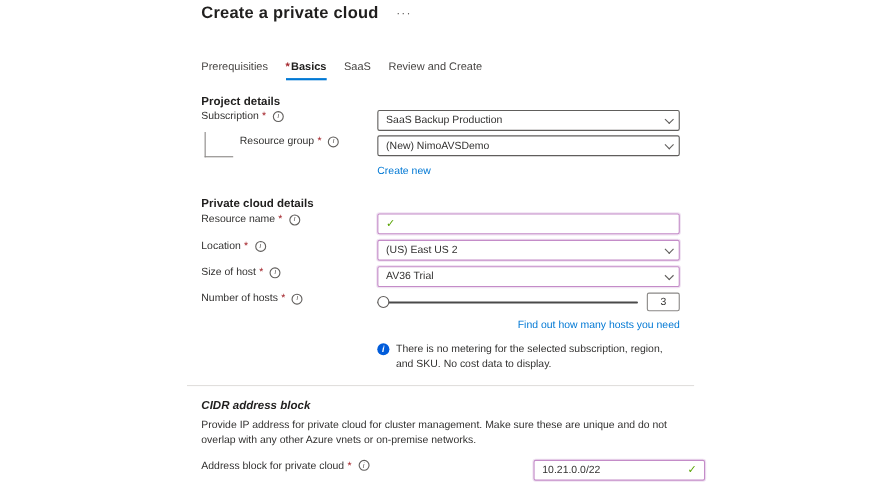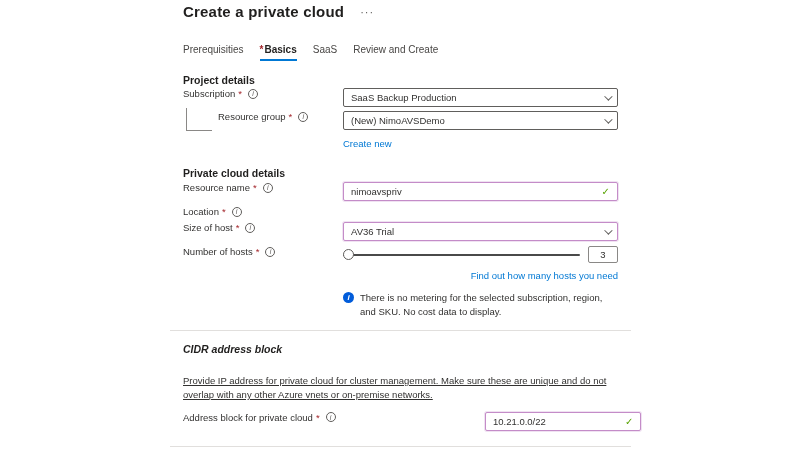--- a/index.html
+++ b/index.html
@@ -7,21 +7,21 @@
     font-family:"Liberation Sans","DejaVu Sans",sans-serif; color:#323130; }
   .page { position:relative; width:660px; height:450px; }
   .content { position:absolute; left:183px; top:3px; width:435px; }
 
   
   .title-row { display:flex; align-items:center; }
   .page-title { font-size:15px; font-weight:bold; letter-spacing:.2px; color:#201f1e; }
   .more-icon { margin-left:16px; color:#605e5c; font-size:11px; letter-spacing:1px; cursor:pointer; }
 
   
-  .tabs { display:flex; gap:16px; margin-top:24px; font-size:10px; color:#484644; }
+  .tabs { display:flex; gap:16px; margin-top:36px; font-size:10px; color:#484644; }
   .tab { padding-bottom:4px; border-bottom:2px solid transparent; cursor:pointer; white-space:nowrap; }
   .tab.active { font-weight:bold; color:#201f1e; border-bottom-color:#0078d4; }
   .req { color:#a4262c; margin-right:1px; }
 
   
   .section-heading { font-size:10.5px; font-weight:bold; color:#201f1e; }
   .h-project { margin-top:13px; }
   .h-private { margin-top:16px; }
   .h-cidr { margin-top:12px;font-style:italic; }
 
@@ -58,21 +58,21 @@
   .hosts-box { width:30px; height:17px; margin-left:8px; border:1px solid #8a8886; border-radius:2px;
     font-size:9.5px; display:flex; align-items:center; justify-content:center; }
   .hosts-link-row { text-align:right; margin-top:2px; }
 
   .info-note { display:flex; margin-left:160px; margin-top:8px; width:275px; }
   .note-icon { width:11px; height:11px; flex:0 0 auto; border-radius:50%; background:#015cda; color:#fff;
     font-size:8px; font-style:italic; font-weight:bold; display:flex; align-items:center; justify-content:center; margin-right:6px; margin-top:1px; }
   .note-text { font-size:9.5px; line-height:1.45; color:#323130; }
 
   .divider { border-top:1px solid #e1dfdd; margin-top:11px; margin-left:-13px; width:461px; }
-  .section-desc { margin-top:19px; font-size:9.5px; line-height:1.55; color:#323130; width:435px;text-decoration:underline; }
+  .section-desc { margin-top:5px; font-size:9.5px; line-height:1.55; color:#323130; width:435px; }
 
   .row-address .label { width:302px; flex:0 0 302px; }
 
   
   .footer-divider { border-top:1px solid #e1dfdd; margin-top:15px; margin-left:-13px; width:461px; }
   .buttons { display:flex; align-items:center; margin-top:9px; }
   .btn { height:19px; font-size:10px; font-family:inherit; display:flex; align-items:center; justify-content:center;
     border-radius:2px; cursor:pointer; white-space:nowrap; }
   .btn-primary { background:#0078d4; color:#fff; border:1px solid #0078d4; width:96px; }
   .btn-secondary { background:#fff; color:#323130; border:1px solid #8a8886; padding:0 12px; }
@@ -140,30 +140,33 @@
 
     <div class="section-heading h-private">Private cloud details</div>
 
     <div class="row" style="margin-top:3px;">
       <div class="label">
         <span>Resource name</span>
         <span class="req">*</span>
         <span class="info-icon">i</span>
       </div>
       <div class="field edited">
-        <input class="text-input" type="text" value="nimoavspriv" style="">
         <span class="check">✓</span>
       </div>
     </div>
 
     <div class="row">
       <div class="label">
         <span>Location</span>
         <span class="req">*</span>
         <span class="info-icon">i</span>
+      </div>
+      <div class="field edited">
+        <span class="value">(US) East US 2</span>
+        <span class="chevron"></span>
       </div>
     </div>
 
     <div class="row">
       <div class="label">
         <span>Size of host</span>
         <span class="req">*</span>
         <span class="info-icon">i</span>
       </div>
       <div class="field edited">

